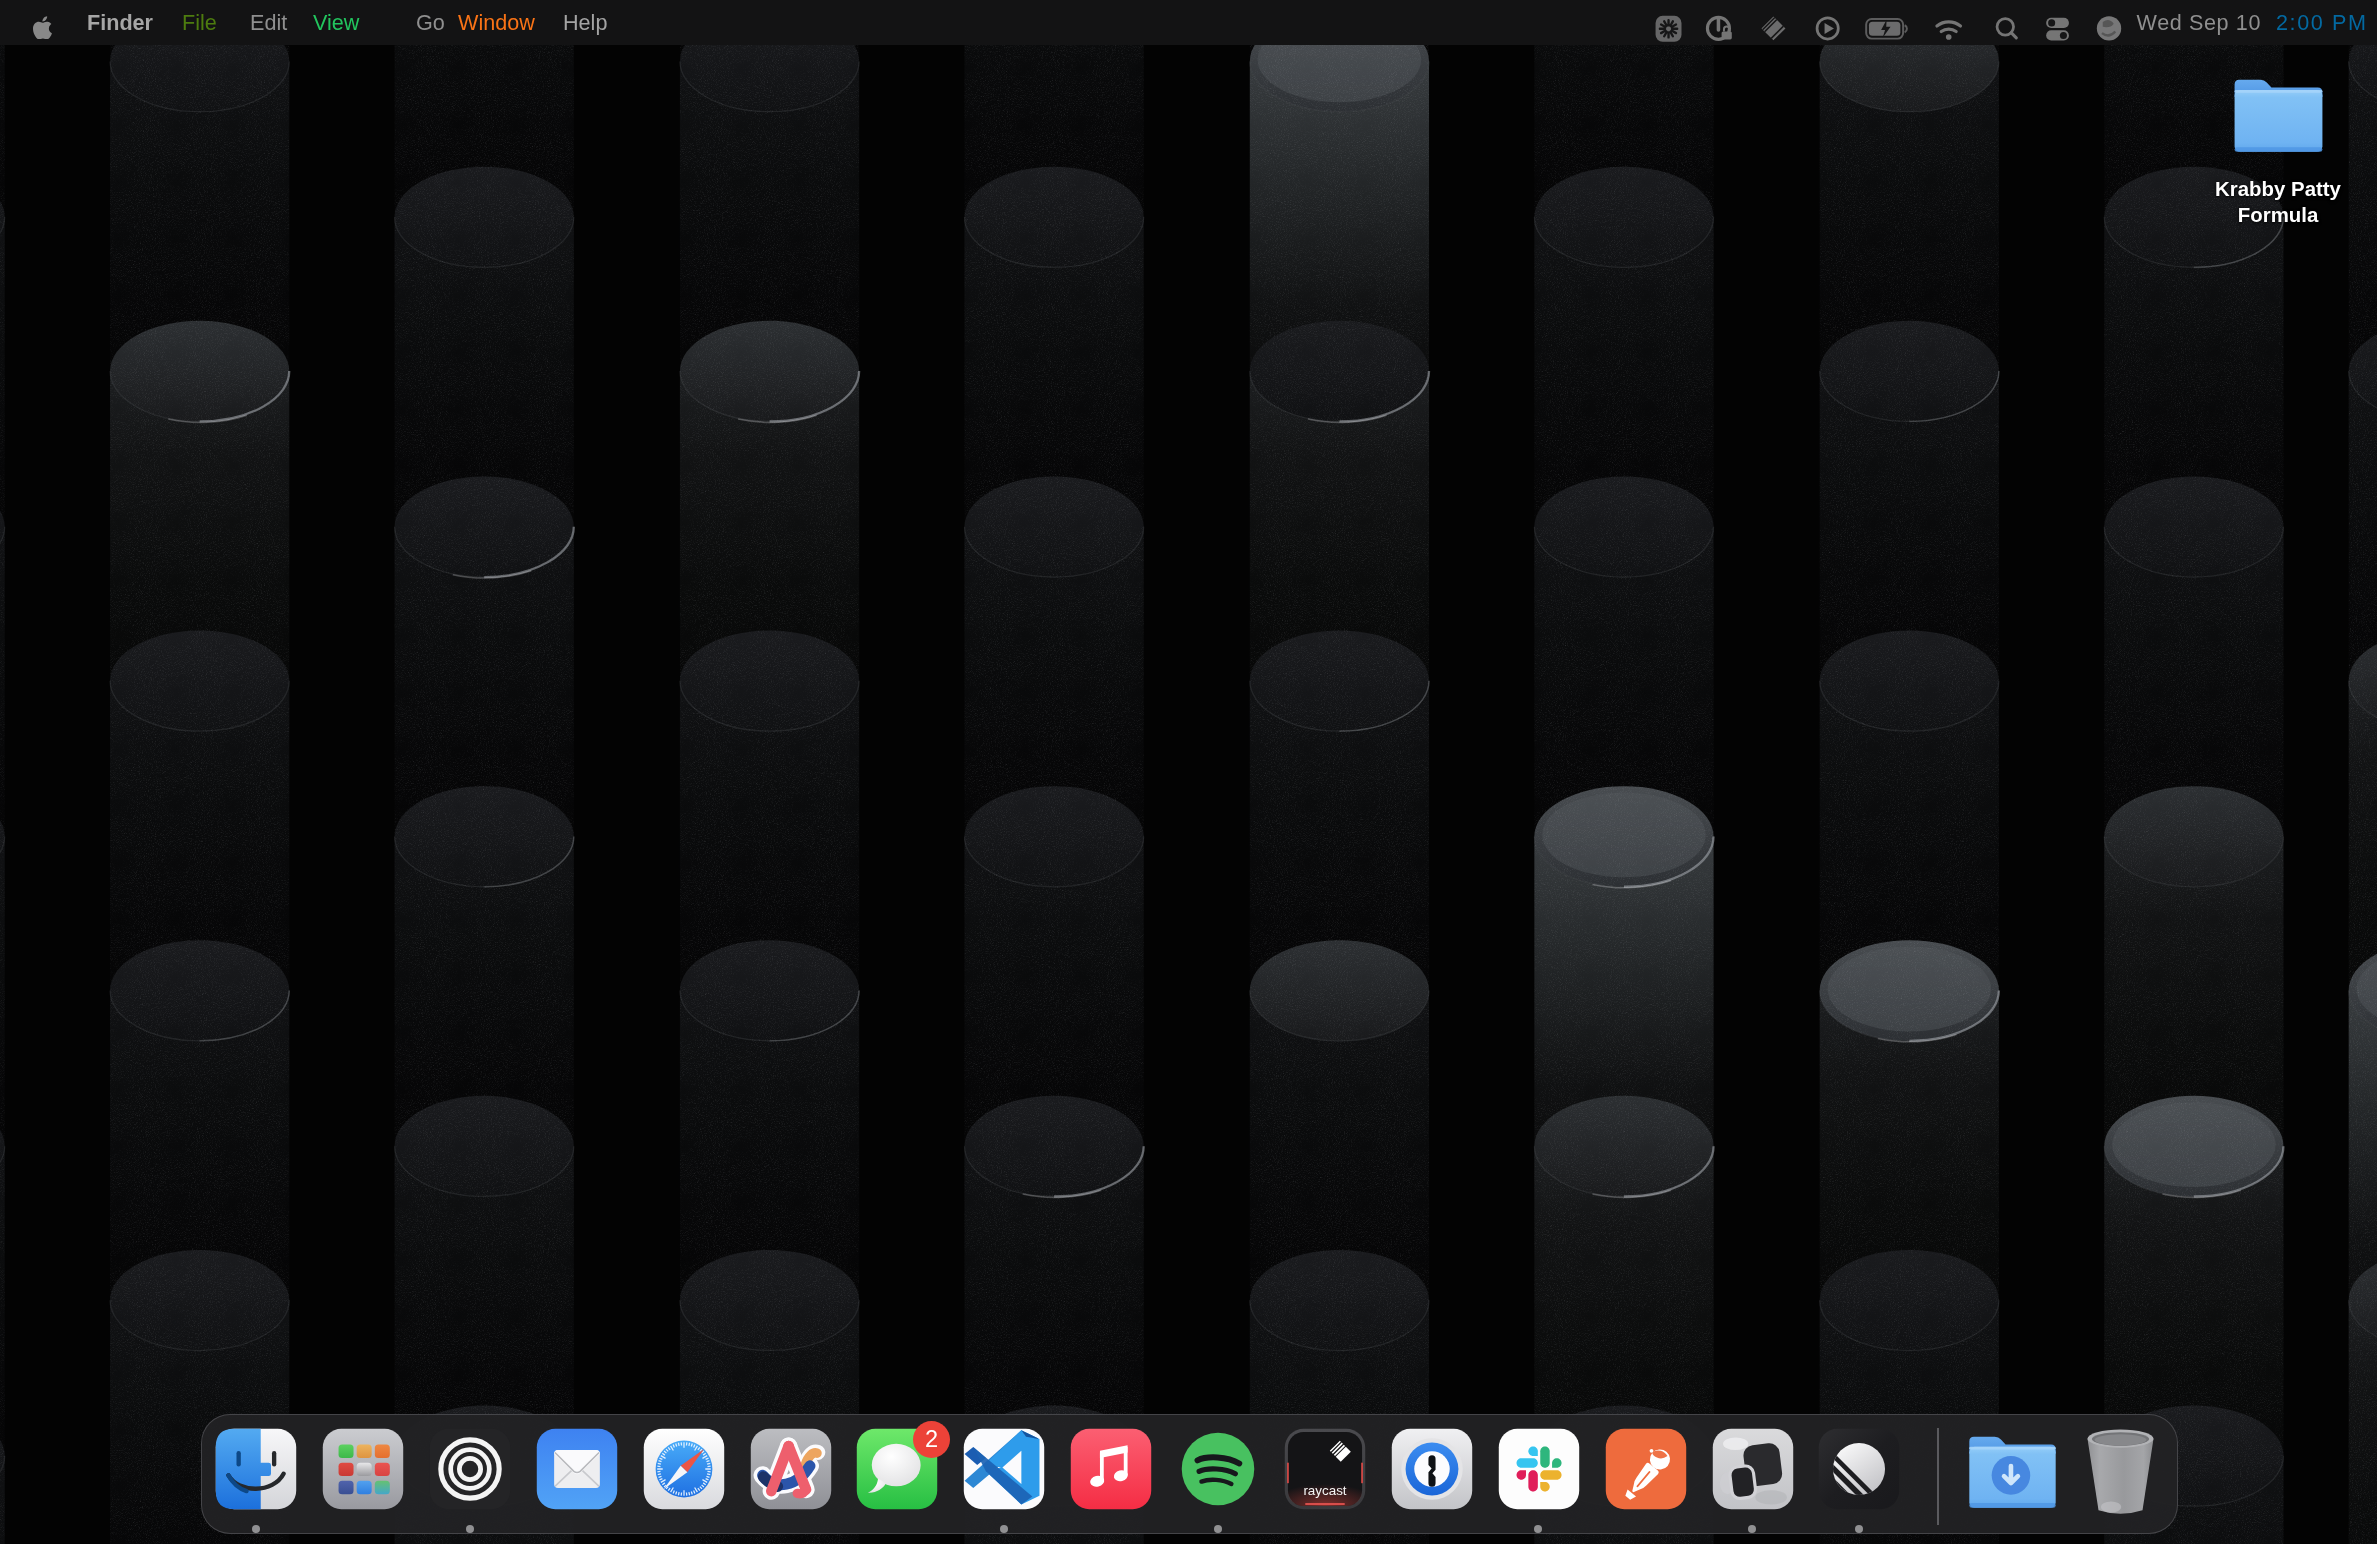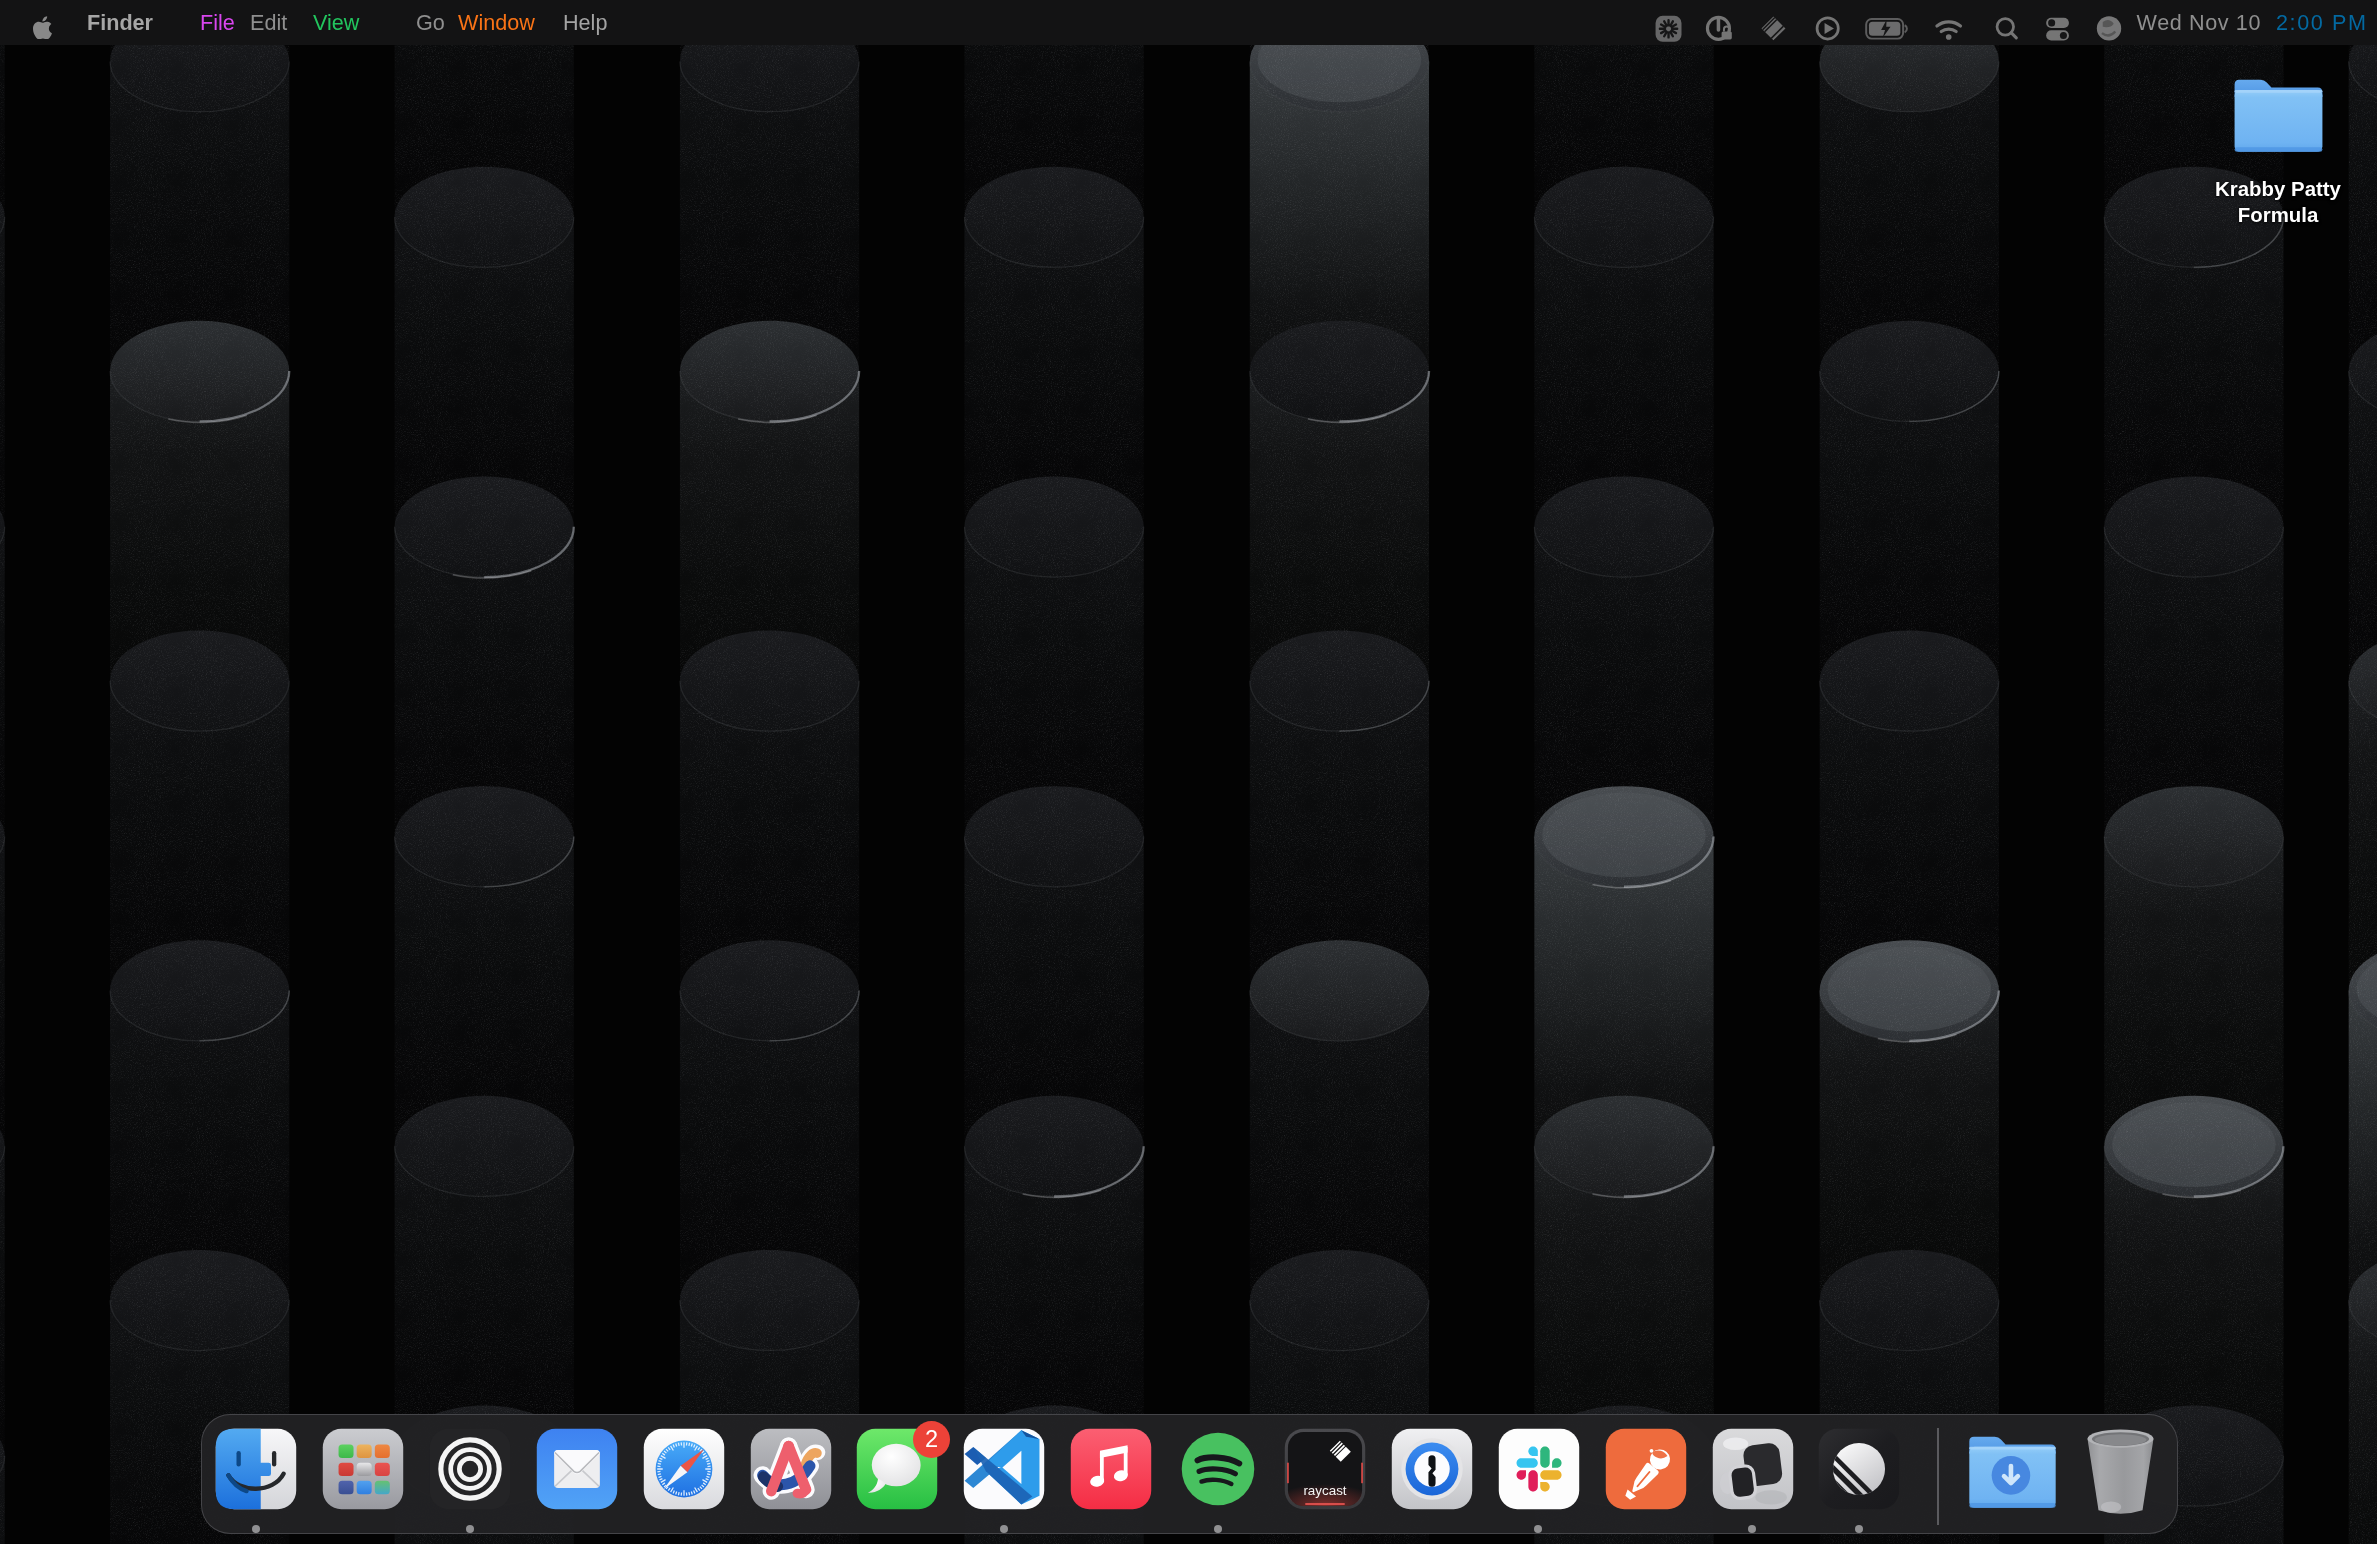--- a/index.html
+++ b/index.html
@@ -297,21 +297,21 @@
         <feTurbulence type="fractalNoise" baseFrequency="0.8" numOctaves="2" stitchTiles="stitch" result="n"></feTurbulence>
         <feColorMatrix in="n" type="matrix" values="0 0 0 0 0.75  0 0 0 0 0.78  0 0 0 0 0.82  0.5 0.5 0.5 0 -0.74"></feColorMatrix>
       </filter>
       <rect width="3024" height="1964" filter="url(#grain)" clip-path="url(#colsclip)" opacity="0.3"></rect>
     </svg>
 <div class="abs" style="left:0;top:0;width:2377px;height:45px;background:#131314"></div>
     <svg class="abs" style="left:33px;top:15.7px" width="19" height="23.6" viewBox="0 0 814 1000">
       <path fill="#888888" d="M788.1 340.9c-5.8 4.5-108.2 62.2-108.2 190.5 0 148.4 130.3 200.9 134.2 202.2-.6 3.2-20.7 71.9-68.7 141.9-42.8 61.6-87.5 123.1-155.5 123.1s-85.5-39.5-164-39.5c-76.5 0-103.7 40.8-165.9 40.8s-105.6-57-155.5-127C46.7 790.7 0 663 0 541.8c0-194.4 126.4-297.5 250.8-297.5 66.1 0 121.2 43.4 162.7 43.4 39.5 0 101.1-46 176.3-46 28.5 0 130.9 2.6 198.3 99.2zm-234-181.5c31.1-36.9 53.1-88.1 53.1-139.3 0-7.1-.6-14.3-1.9-20.1-50.6 1.9-110.8 33.7-147.1 75.8-28.5 32.4-55.1 83.6-55.1 135.5 0 7.8 1.3 15.6 1.9 18.1 3.2.6 8.4 1.3 13.6 1.3 45.4 0 102.5-30.4 135.5-71.3z"></path>
     </svg>
     <div class="abs mtx" style="left:87px;font-weight:700;color:#a6a6a6">Finder</div>
-    <div class="abs mtx" style="left:200px;font-weight:400;color:#d946ef">File</div>
+    <div class="abs mtx" style="left:182px;font-weight:400;color:#4d7c0f">File</div>
     <div class="abs mtx" style="left:250px;font-weight:400;color:#8f8f8f">Edit</div>
     <div class="abs mtx" style="left:313px;font-weight:400;color:#22c55e">View</div>
     <div class="abs mtx" style="left:416px;font-weight:400;color:#8f8f8f">Go</div>
     <div class="abs mtx" style="left:458px;font-weight:400;color:#f97316">Window</div>
     <div class="abs mtx" style="left:563px;font-weight:400;color:#a3a3a3">Help</div>
     <svg class="abs" style="left:1643px;top:0" width="734" height="45" viewBox="0 0 934 57">
       <rect x="16" y="20" width="33" height="33" rx="9" fill="#757575" opacity="0.85"></rect>
       <path d="M37.0 36.5L43.5 36.5M36.4 38.8L42.0 42.0M34.8 40.4L38.0 46.0M32.5 41.0L32.5 47.5M30.2 40.4L27.0 46.0M28.6 38.8L23.0 42.0M28.0 36.5L21.5 36.5M28.6 34.2L23.0 31.0M30.2 32.6L27.0 27.0M32.5 32.0L32.5 25.5M34.8 32.6L38.0 27.0M36.4 34.2L42.0 31.0" stroke="#161617" stroke-width="3" stroke-linecap="round"></path>
       <circle cx="96" cy="36" r="14" fill="none" stroke="#757575" stroke-width="4"></circle>
       <path d="M96 25 L96 38" stroke="#757575" stroke-width="4.5" stroke-linecap="round"></path>
@@ -344,21 +344,21 @@
       <circle cx="461" cy="34" r="10.5" fill="none" stroke="#757575" stroke-width="3.5"></circle>
       <line x1="468.5" y1="41.5" x2="475" y2="48" stroke="#757575" stroke-width="4" stroke-linecap="round"></line>
       <rect x="513" y="22.5" width="29" height="13" rx="6.5" fill="#757575"></rect>
       <circle cx="520" cy="29" r="4.5" fill="#161617"></circle>
       <rect x="513" y="38.5" width="29" height="13" rx="6.5" fill="#757575"></rect>
       <circle cx="535" cy="45" r="4.5" fill="#161617"></circle>
       <circle cx="593" cy="36" r="15.5" fill="#8a8a8a" opacity="0.85"></circle>
       <path d="M585 28 q8 -6 14 2 q-4 6 -14 4 z" fill="#4e4e4e" opacity="0.8"></path>
       <path d="M584 42 q9 7 17 -2" fill="none" stroke="#4e4e4e" stroke-width="3" opacity="0.8"></path>
     </svg>
-    <div class="abs mtm" style="right:116px;letter-spacing:0.6px;color:#8f8f8f">Wed Nov 10</div>
+    <div class="abs mtm" style="right:116px;letter-spacing:0.6px;color:#8f8f8f">Wed Sep 10</div>
     <div class="abs mtm" style="left:2276px;letter-spacing:1.6px;color:#0369a1">2:00 PM</div>
 <svg class="abs" style="left:2232px;top:75px" width="93" height="80" viewBox="0 0 118 102">
       <defs>
         <linearGradient id="fbody" x1="0" y1="0" x2="0" y2="1">
 <stop offset="0" stop-color="#96cef8"></stop>
           <stop offset="0.12" stop-color="#81c1f5"></stop>
 <stop offset="0.85" stop-color="#6fb3f2"></stop>
           <stop offset="1" stop-color="#5fa7ec"></stop>
         </linearGradient>
 <linearGradient id="ftab" x1="0" y1="0" x2="0" y2="1">

